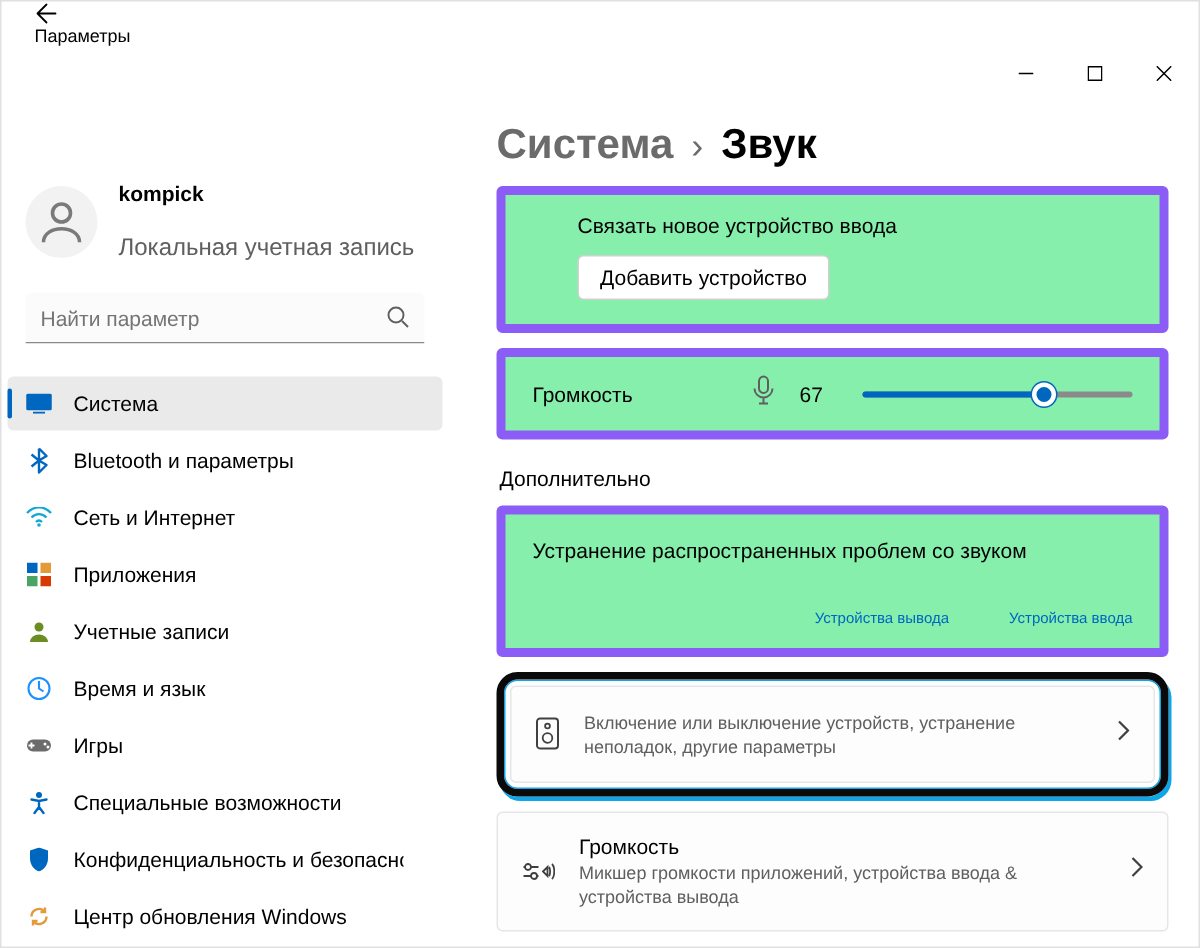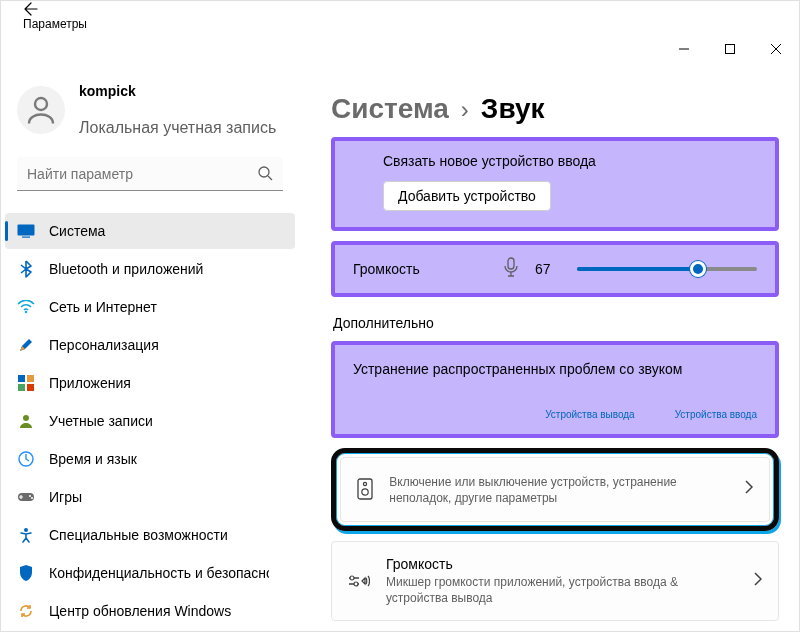--- a/index.html
+++ b/index.html
@@ -27,21 +27,21 @@
     .nav-item.active { background: #eaeaea; }
     .nav-item.active::before { content: ""; position: absolute; left: 0; top: 8px; bottom: 8px; width: 3px; background: #0067c0; border-radius: 2px; }
     .nav-icon { width: 18px; height: 18px; display: flex; align-items: center; justify-content: center; flex-shrink: 0; }
 
     .main { flex: 1; padding: 8px 20px 0 32px; overflow-y: auto; }
     .breadcrumb { display: flex; align-items: baseline; gap: 12px; margin-bottom: 12px; }
     .breadcrumb .parent { font-size: 28px; font-weight: 600; color: #6b6b6b; cursor: pointer; }
     .breadcrumb .sep { font-size: 24px; color: #6b6b6b; }
     .breadcrumb .current { font-size: 28px; font-weight: 600; color: #000; }
 
-    .card { border: 4px solid #8b5cf6; border-radius: 4px; padding: 16px 18px; margin-bottom: 10px; background: #c4b5fd; }
+    .card { border: 6px solid #8b5cf6; border-radius: 4px; padding: 16px 18px; margin-bottom: 10px; background: #86efac; }
     .card.slim { padding: 12px 18px; }
     .card-title-sm { font-size: 14px; color: #000; margin-bottom: 12px; }
     .pill-btn { display: inline-block; padding: 6px 14px; border: 1px solid #d0d0d0; border-radius: 4px; font-size: 14px; background: #fff; cursor: pointer; }
 
     .vol-row { display: flex; align-items: center; gap: 16px; }
     .vol-label { font-size: 14px; flex: 0 0 auto; }
     .vol-spacer { flex: 1; }
     .vol-mic { color: #5f5f5f; }
     .vol-num { font-size: 14px; color: #000; width: 26px; }
     .slider { flex: 0 0 180px; height: 20px; position: relative; }
@@ -128,39 +128,30 @@
             </svg>
           </span>
         <span>Система</span>
       </div>
       <div class="nav-item">
         <span class="nav-icon">
             <svg width="12" height="18" viewBox="0 0 12 18">
               <path d="M6 1v16l5-5-5-3 5-3-5-5M1 5l5 4M1 13l5-4" stroke="#0067c0" stroke-width="1.6" fill="none" stroke-linejoin="round"></path>
             </svg>
           </span>
-        <span>Bluetooth и приложений</span>
+        <span>Bluetooth и параметры</span>
       </div>
       <div class="nav-item">
         <span class="nav-icon">
             <svg width="18" height="14" viewBox="0 0 18 14">
               <path d="M1 4c5-5 11-5 16 0M4 7c3-3 7-3 10 0M7 10c1.2-1.2 2.8-1.2 4 0" stroke="#11a8d8" fill="none" stroke-width="1.6"></path>
               <circle cx="9" cy="12" r="1.2" fill="#11a8d8"></circle>
             </svg>
           </span>
         <span>Сеть и Интернет</span>
-      </div>
-      <div class="nav-item">
-        <span class="nav-icon">
-            <svg width="16" height="16" viewBox="0 0 16 16">
-              <path d="M2 14l2-5 7-7 3 3-7 7-5 2z" fill="#0067c0"></path>
-              <path d="M2 14l2-5 3 3-5 2z" fill="#e29a3a"></path>
-            </svg>
-          </span>
-        <span>Персонализация</span>
       </div>
       <div class="nav-item">
         <span class="nav-icon">
             <svg width="16" height="16" viewBox="0 0 16 16">
               <rect x="0" y="0" width="7" height="7" fill="#0067c0"></rect>
               <rect x="9" y="0" width="7" height="7" fill="#e29a3a"></rect>
               <rect x="0" y="9" width="7" height="7" fill="#4aa564"></rect>
               <rect x="9" y="9" width="7" height="7" fill="#d83b01"></rect>
             </svg>
           </span>

